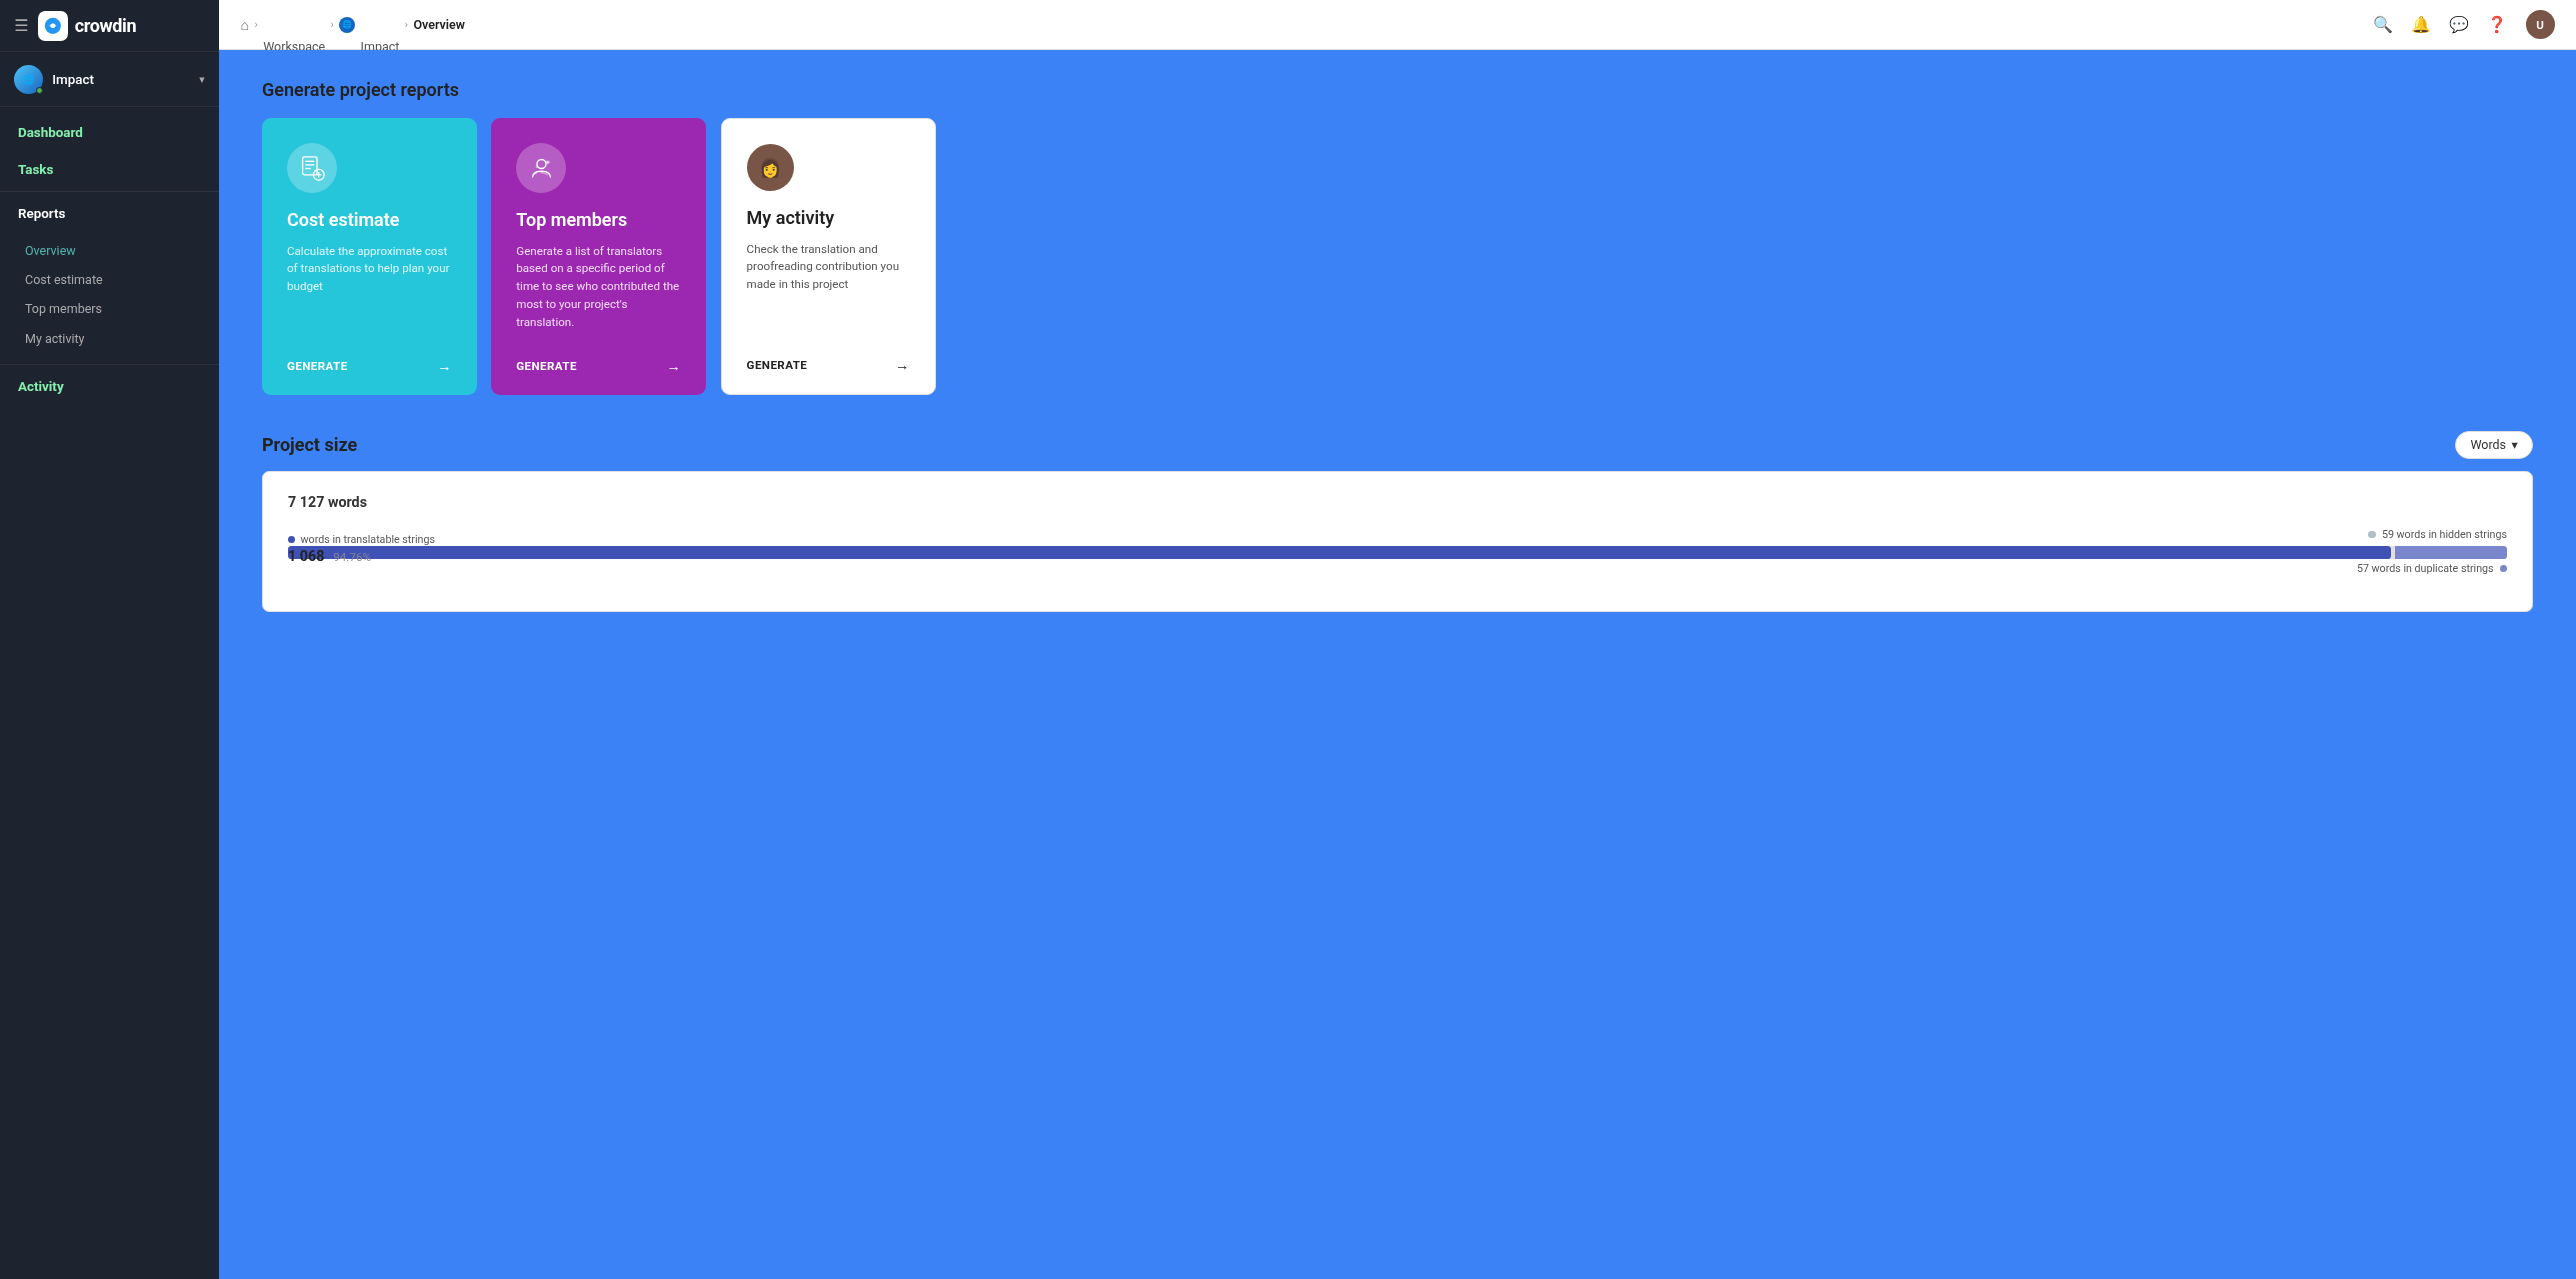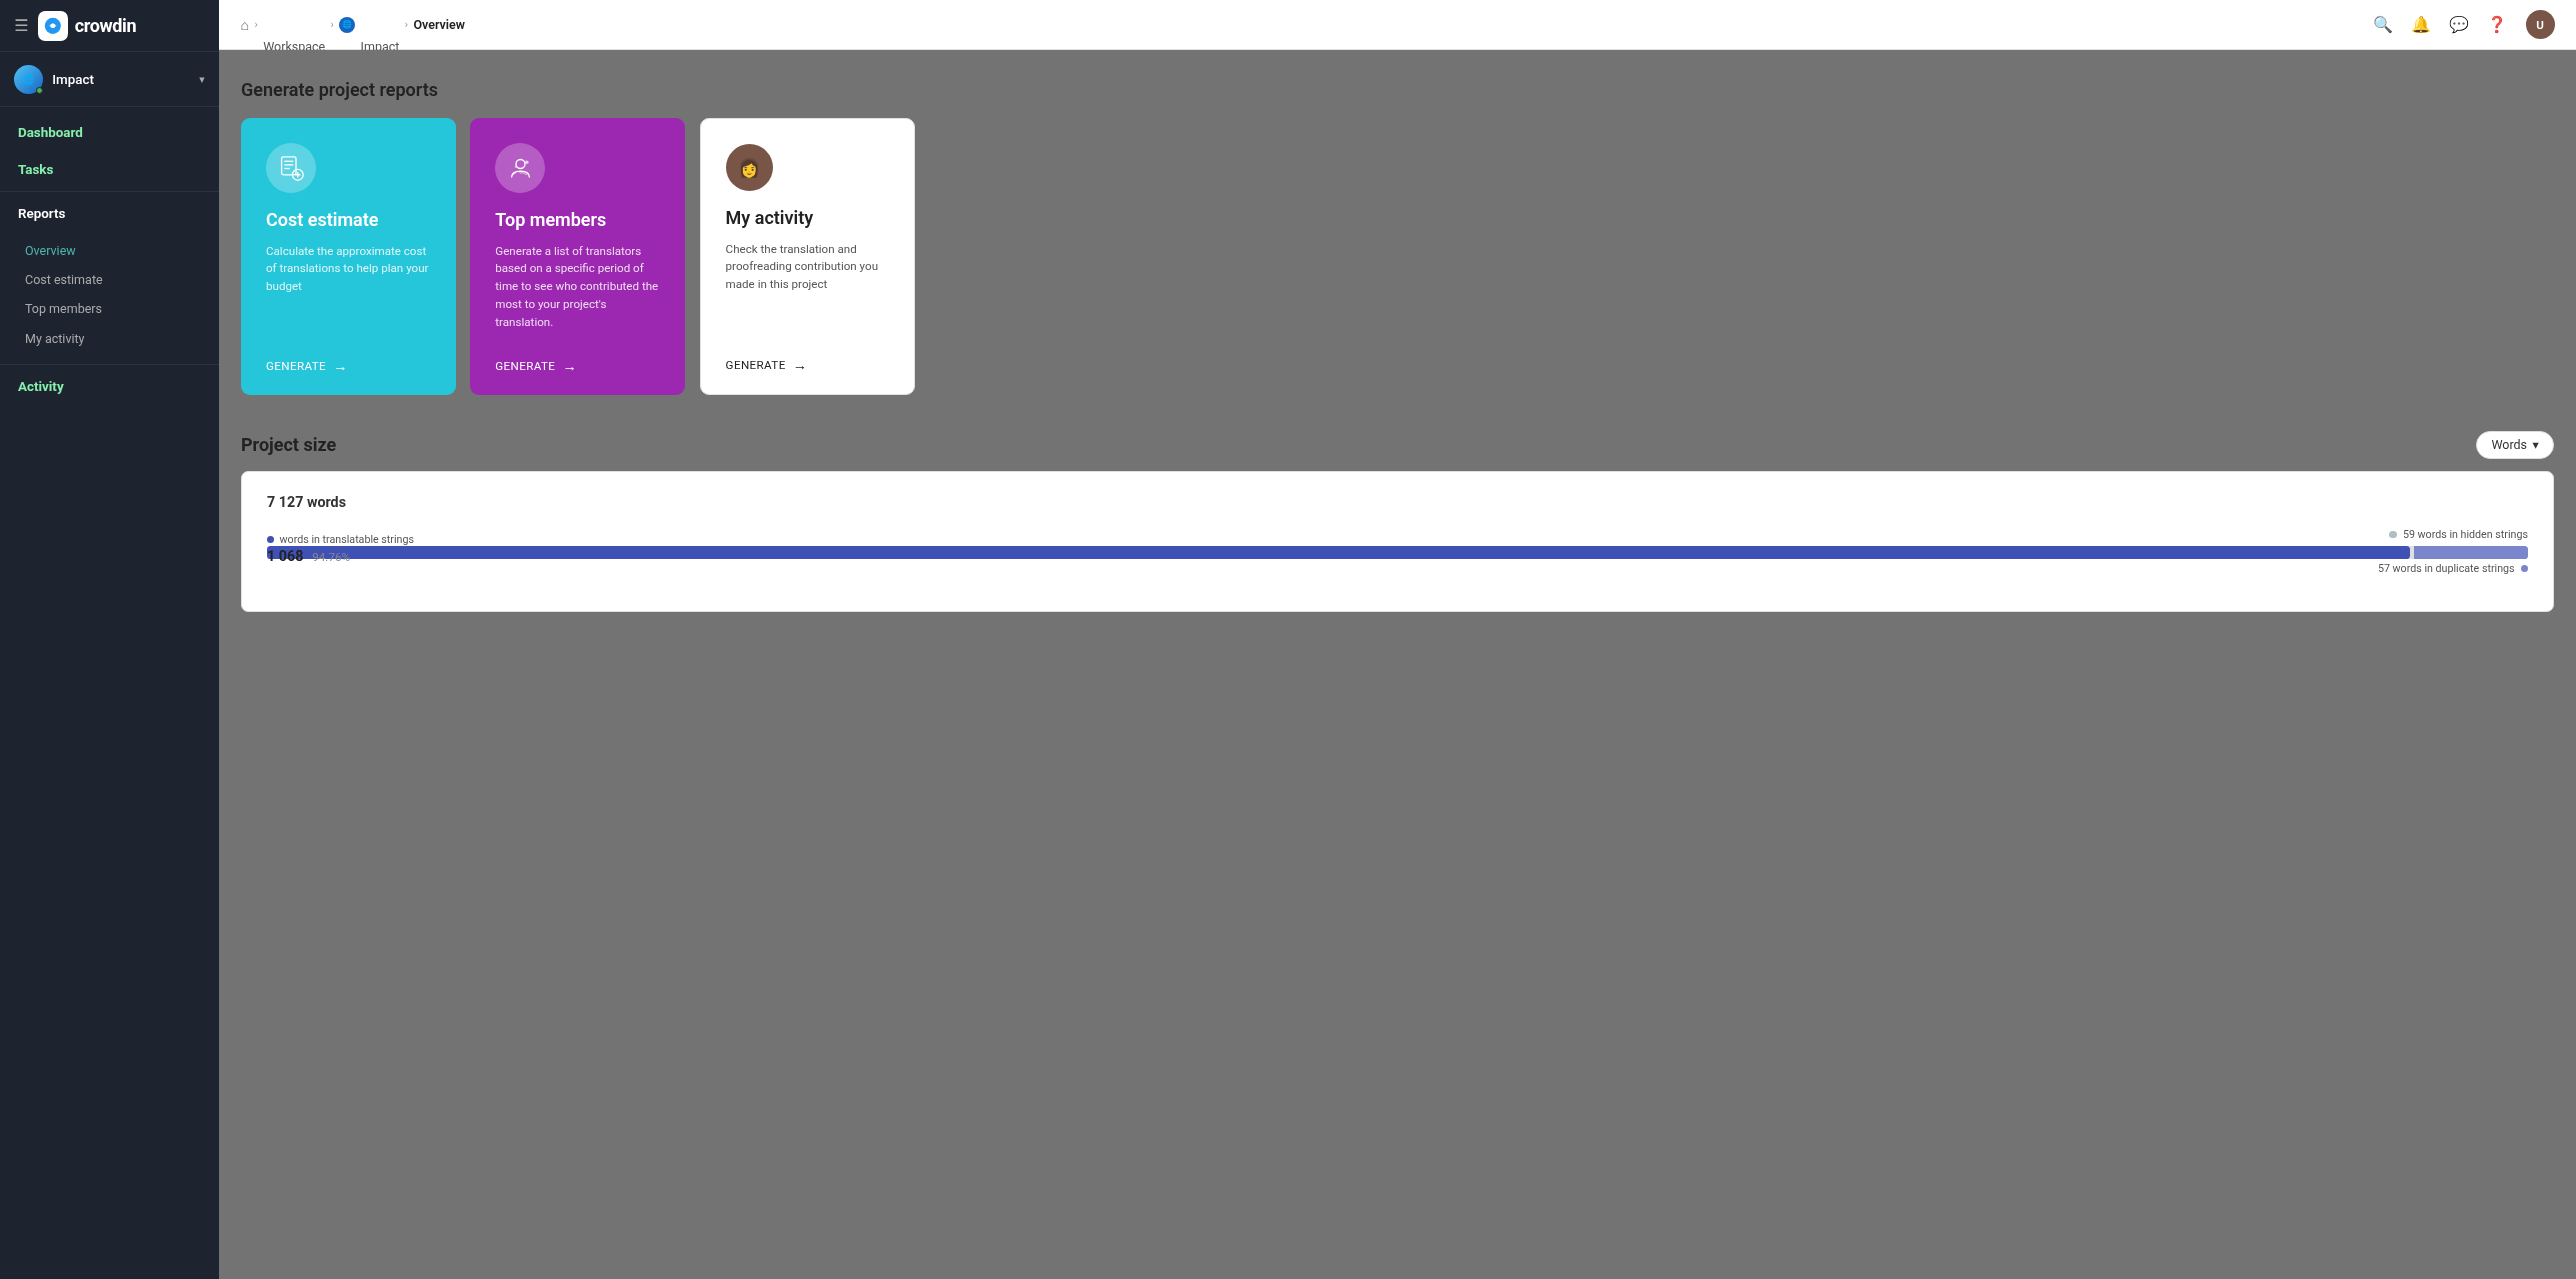--- a/index.html
+++ b/index.html
@@ -183,22 +183,22 @@
       justify-content: center;
       font-size: 11.6px;
       color: #fff;
       font-weight: 600;
     }
 
     
     .content {
       flex: 1;
       overflow-y: auto;
-      padding: 29px 22px;
-      background: #737373;
+      padding: 29px 43px;
+      background: #3b82f6;
     }
     .section-title {
       font-size: 18px;
       font-weight: 600;
       color: #222;
       margin-bottom: 18px;
     }
 
     
     .report-cards {
@@ -246,25 +246,26 @@
       flex: 1;
     }
     .card-desc.light { color: rgba(255,255,255,0.85); }
     .card-desc.dark { color: #555; }
 
     .card-generate {
       display: flex;
       align-items: center;
       gap: 7.2px;
       font-size: 11.6px;
-      font-weight: 400;
+      font-weight: 700;
       letter-spacing: 0.4px;
       cursor: pointer;
       margin-top: 18px;
       text-transform: uppercase;
+      justify-content: space-between;
     }
     .card-generate.light { color: #fff; }
     .card-generate.dark { color: #222; }
     .card-generate-arrow { font-size: 14.3px; }
 
     .card-avatar {
       width: 47px;
       height: 47px;
       border-radius: 50%;
       background: #795548;

